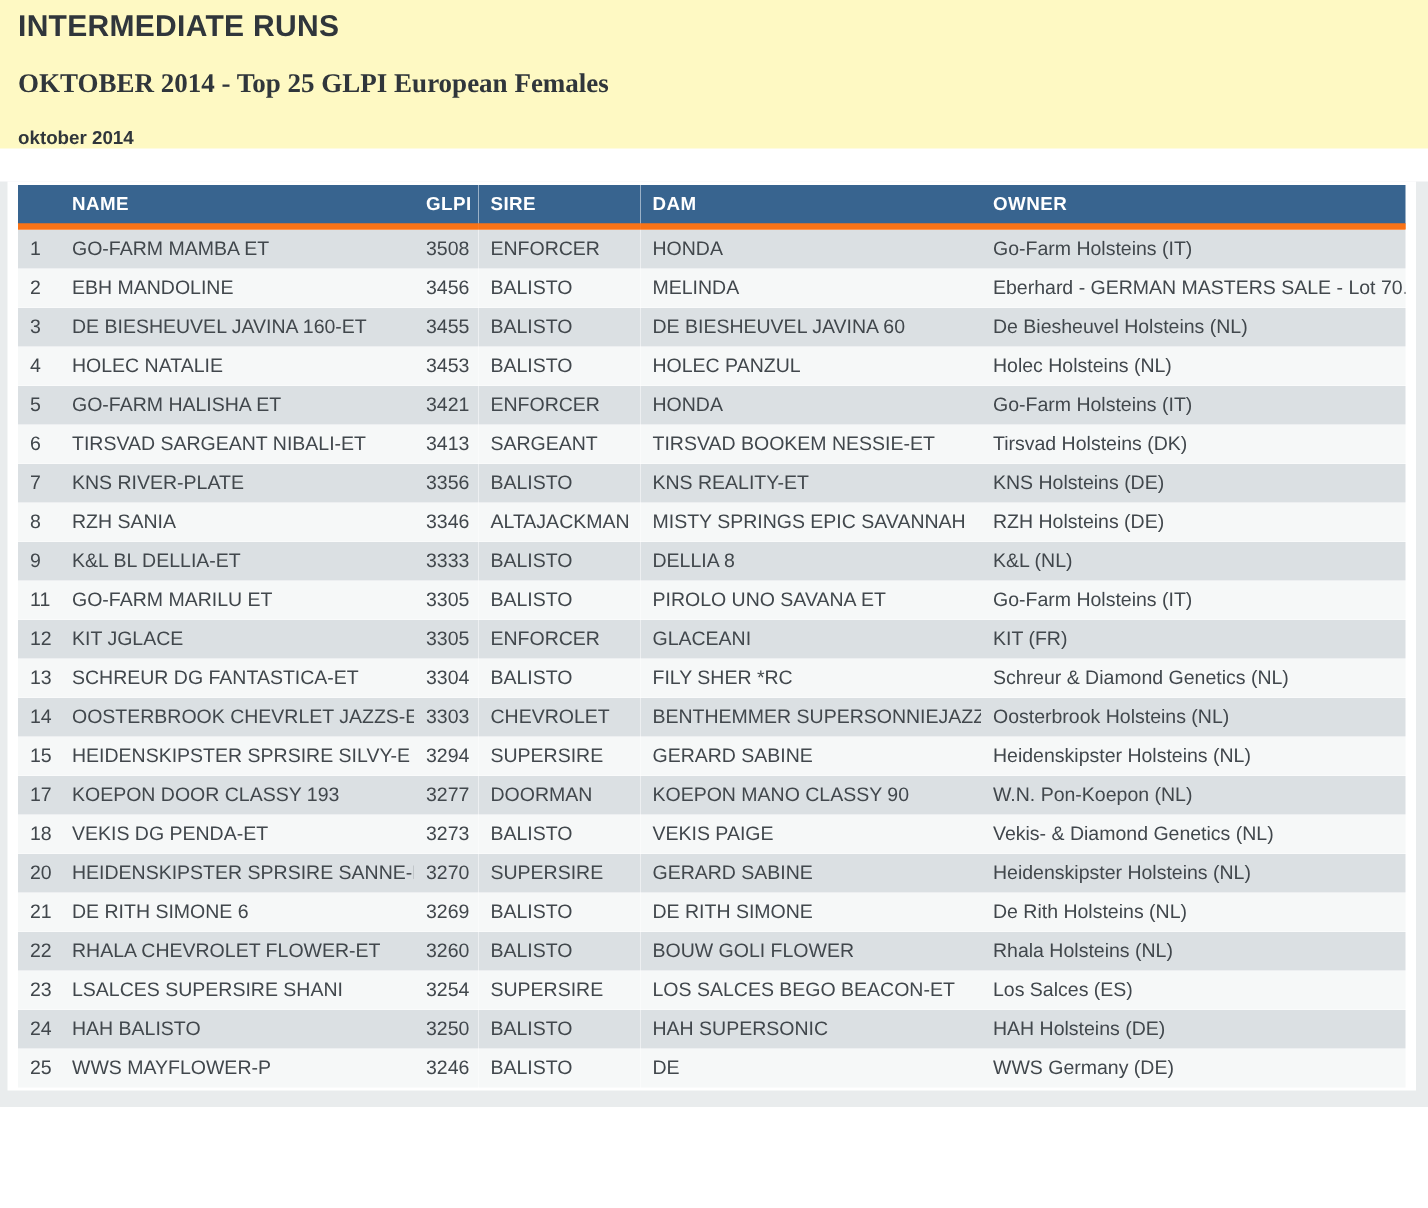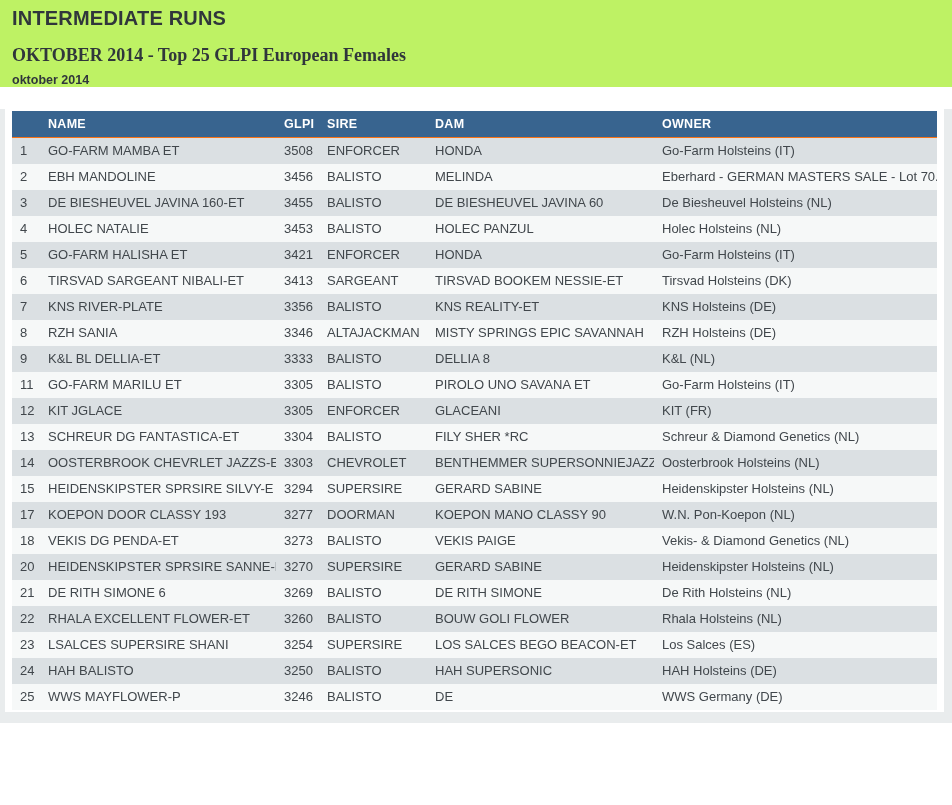--- a/index.html
+++ b/index.html
@@ -13,39 +13,39 @@
   }
   * { box-sizing: border-box; }
   html, body {
     margin: 0;
     padding: 0;
     background: #ffffff;
     font-family: "Liberation Sans", "DejaVu Sans", sans-serif;
     color: var(--text-dark);
   }
   .page { width: 952px; }
-  .page-header { padding: 5px 12px 0 12px; background: #bef264; }
+  .page-header { padding: 5px 12px 0 12px; background: #fef9c3; }
   .page-title {
     margin: 0;
     font-size: 20px;
     line-height: 1.35;
     font-weight: 700;
     color: var(--text-dark);
     letter-spacing: 0.2px;
   }
   .section-title {
     margin: 13px 0 0 0;
     font-size: 18px;
     line-height: 1.2;
     font-weight: 700;
     color: var(--text-dark);
     font-family: Liberation Serif, serif;
   }
   .date-label {
-    margin-top: 6px;
+    margin-top: 18px;
     font-size: 12.5px;
     font-weight: 700;
     color: var(--text-dark);
   }
   .table-zone {
     margin-top: 22px;
     background: var(--page-gutter);
     padding: 0 8px 11px 5px;
   }
   .table-card {
@@ -59,21 +59,21 @@
   }
   .ranking-table thead th {
     background: var(--header-bg);
     color: var(--header-text);
     font-size: 12.5px;
     font-weight: 700;
     letter-spacing: 0.3px;
     text-align: left;
     padding: 5px 8px;
     line-height: 16px;
-    border-bottom: 1px solid #f97316;
+    border-bottom: 4px solid #f97316;
     white-space: nowrap;
     overflow: hidden;
   }
   .ranking-table tbody td {
     font-size: 13px;
     color: var(--text-cell);
     padding: 5px 8px;
     line-height: 16px;
     white-space: nowrap;
     overflow: hidden;
@@ -258,21 +258,21 @@
             <tr>
               <td>21</td>
               <td>DE RITH SIMONE 6</td>
               <td>3269</td>
               <td>BALISTO</td>
               <td>DE RITH SIMONE</td>
               <td>De Rith Holsteins (NL)</td>
             </tr>
             <tr>
               <td>22</td>
-              <td>RHALA EXCELLENT FLOWER-ET</td>
+              <td>RHALA CHEVROLET FLOWER-ET</td>
               <td>3260</td>
               <td>BALISTO</td>
               <td>BOUW GOLI FLOWER</td>
               <td>Rhala Holsteins (NL)</td>
             </tr>
             <tr>
               <td>23</td>
               <td>LSALCES SUPERSIRE SHANI</td>
               <td>3254</td>
               <td>SUPERSIRE</td>

